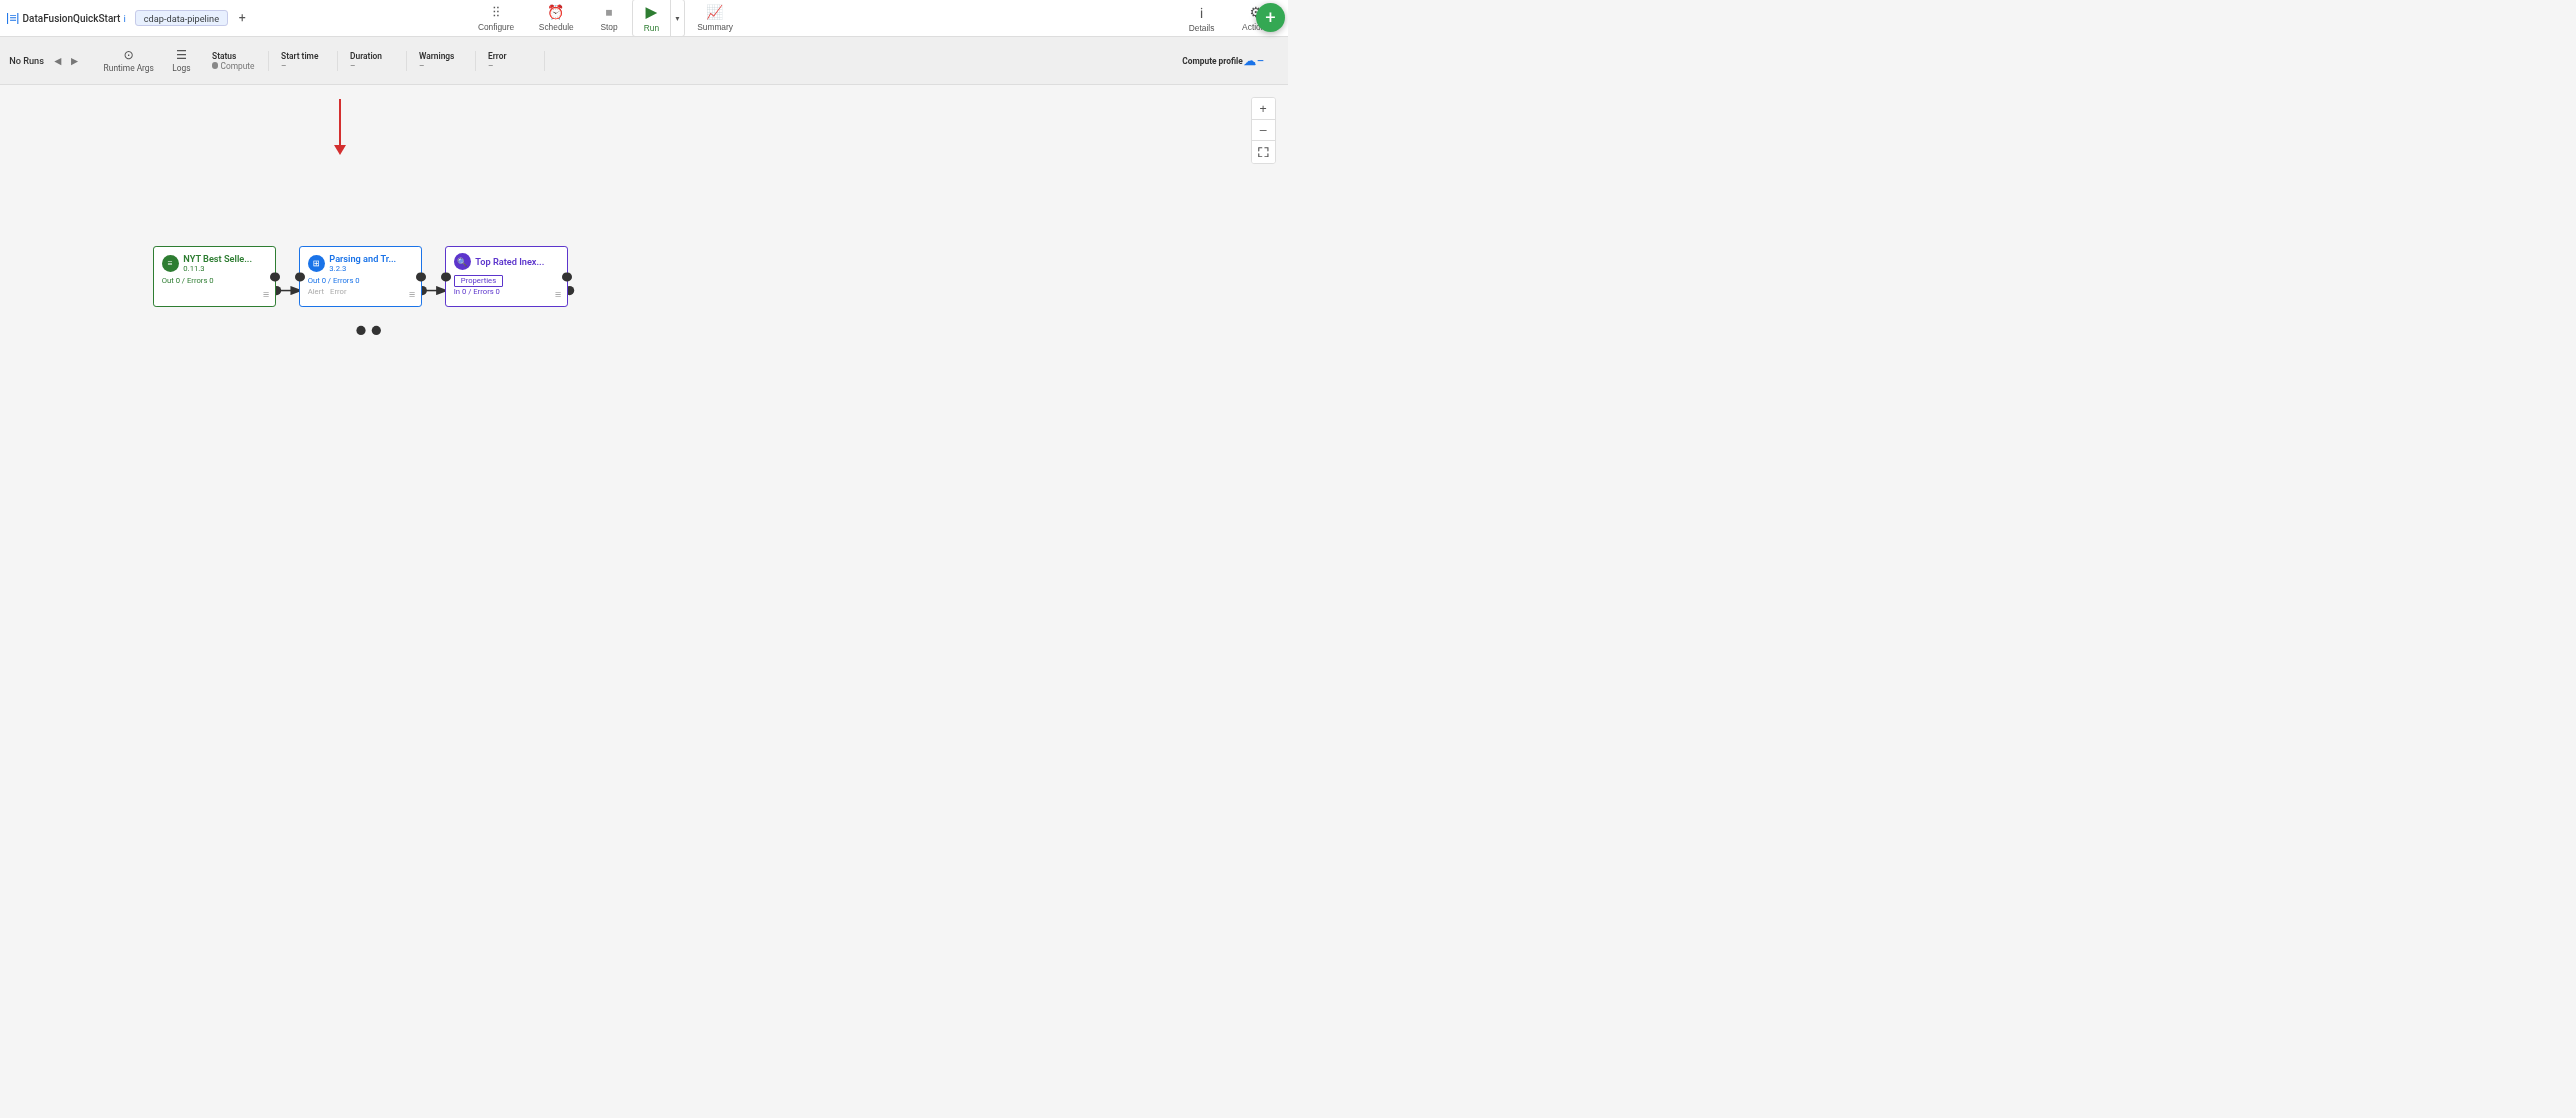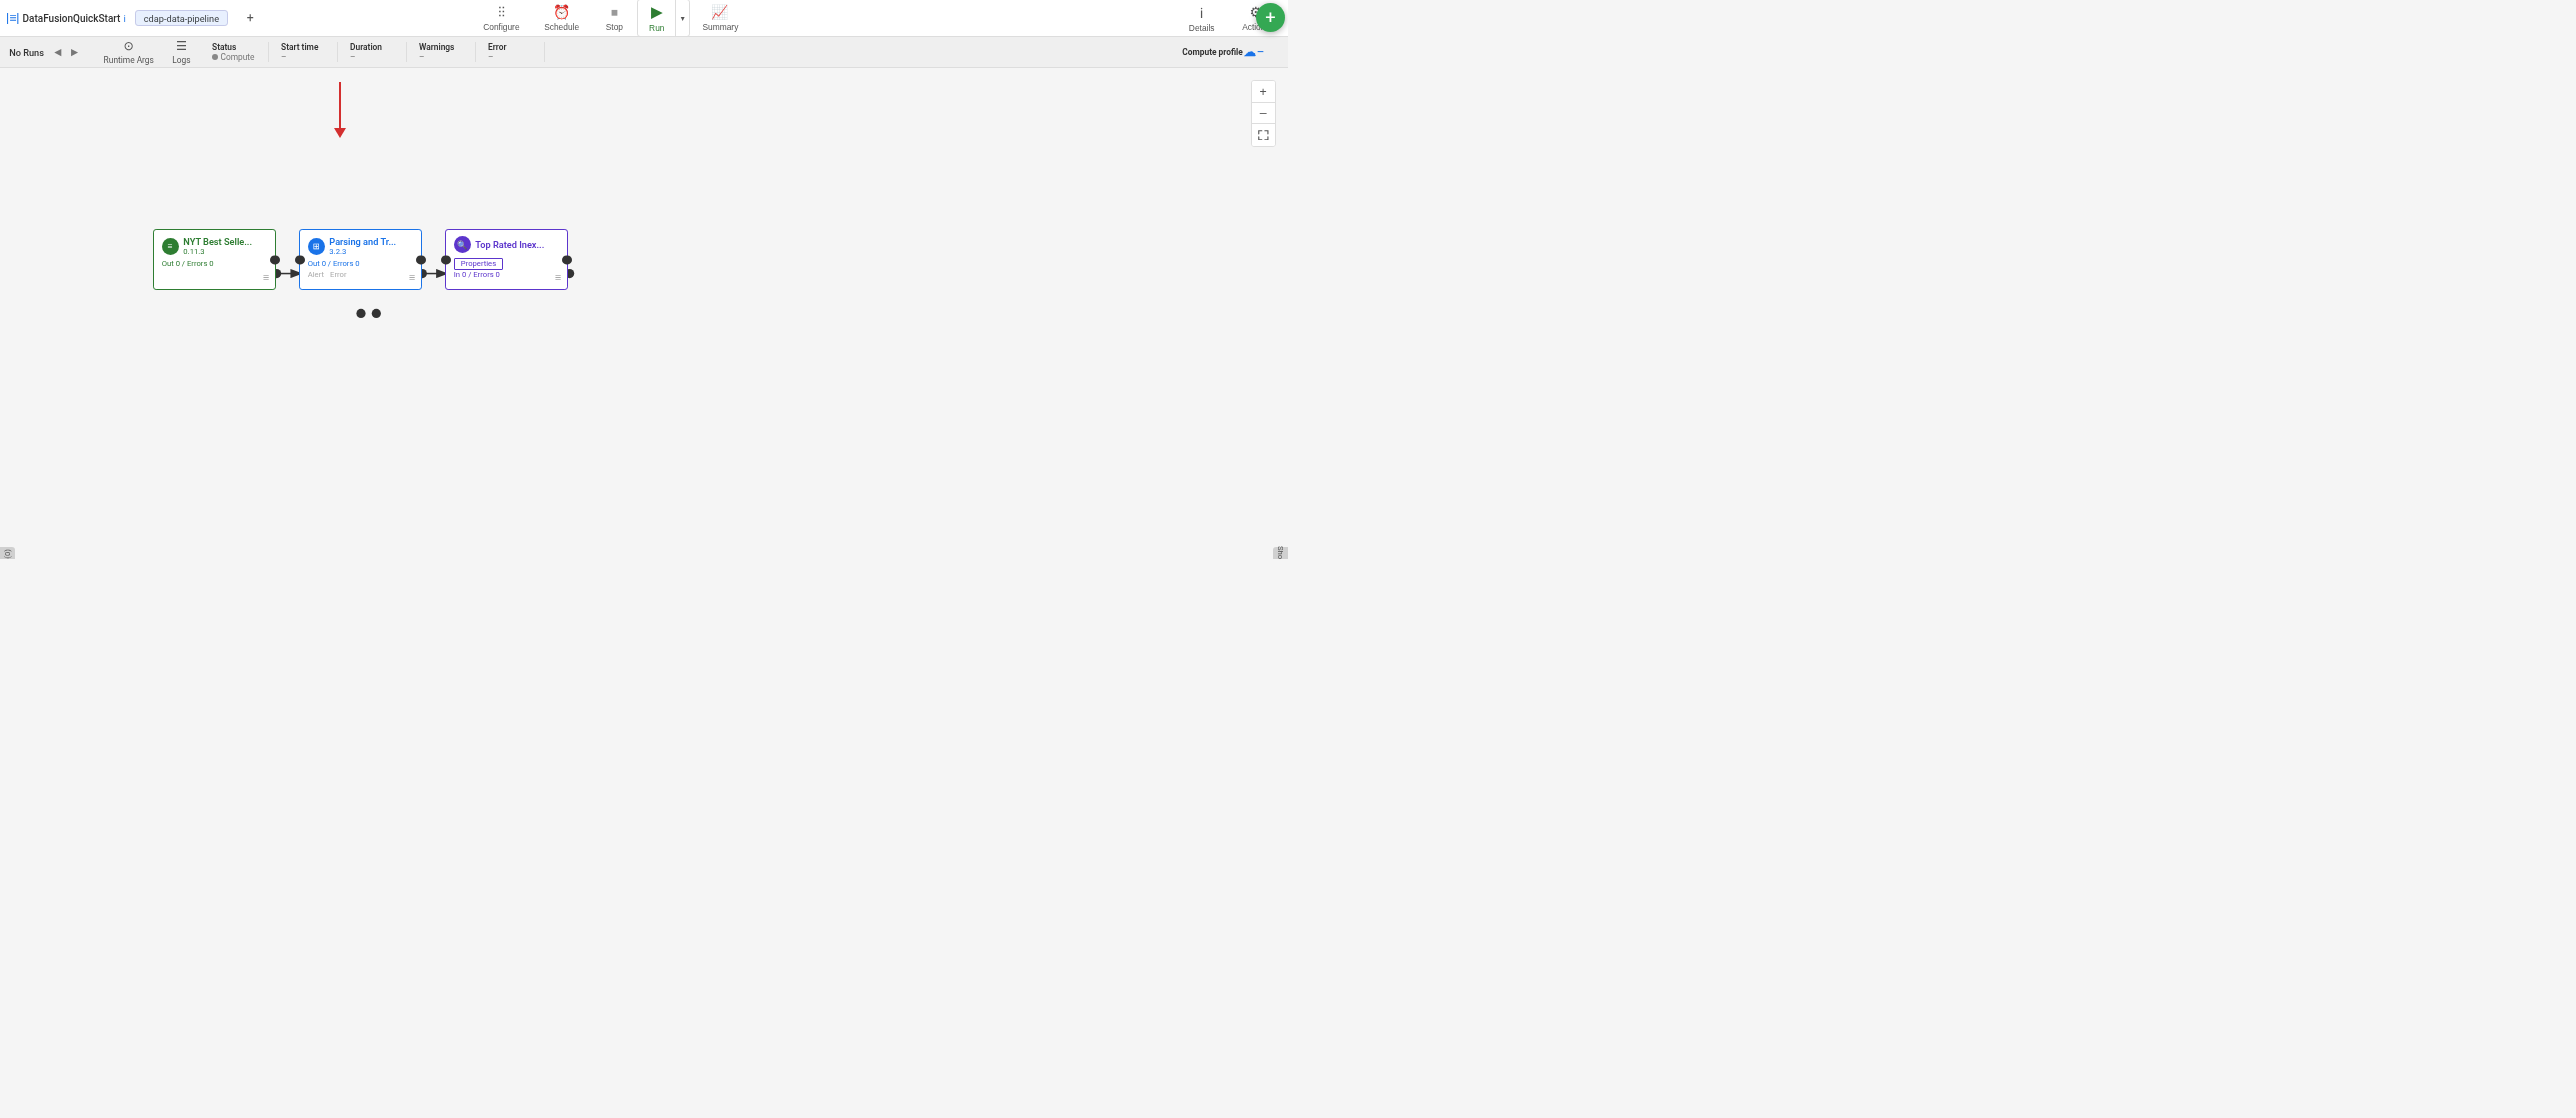--- a/index.html
+++ b/index.html
@@ -31,21 +31,21 @@
       font-size: 12.3px;
     }
     .app-logo .info-icon {
       color: #1a73e8;
       font-size: 9.2px;
       cursor: pointer;
     }
     .tab-bar {
       display: flex;
       align-items: center;
-      gap: 15px;
+      gap: 7px;
       justify-content: space-between;
     }
     .tab {
       background: #e8f0fe;
       border: 0.8px solid #c5cae9;
       border-radius: 3.1px;
       padding: 1.5px 7.7px;
       font-size: 9.2px;
       color: #3c4043;
       cursor: pointer;
@@ -120,21 +120,21 @@
       gap: 3.1px;
       margin-left: auto;
     }
 
     
     .run-info-bar {
       display: flex;
       align-items: center;
       background: #efefef;
       border-bottom: 0.8px solid #ddd;
-      height: 31px;
+      height: 48px;
       padding: 0 9.2px;
       gap: 0;
     }
     .no-runs-label {
       font-size: 9.2px;
       color: #333;
       margin-right: 6.1px;
       font-weight: 500;
       white-space: nowrap;
     }

